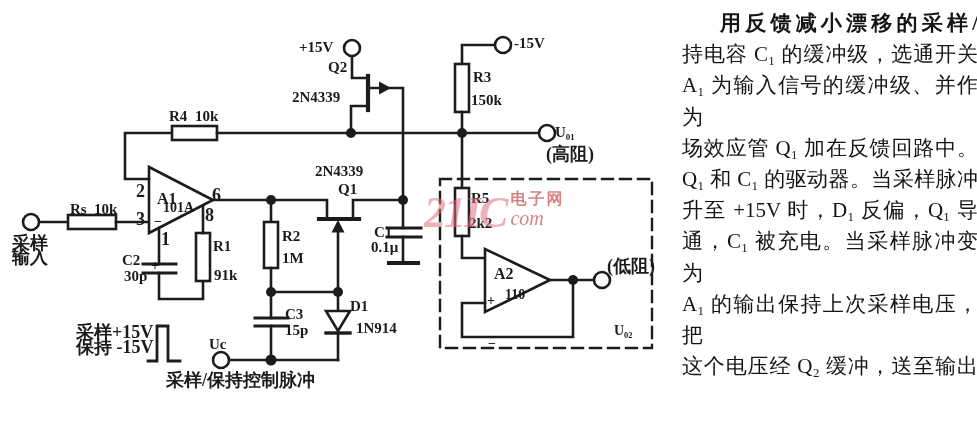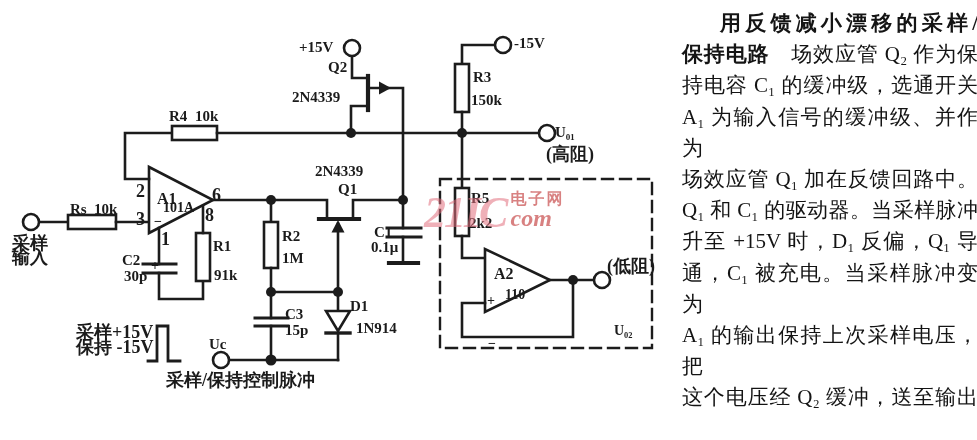--- a/index.html
+++ b/index.html
@@ -27,21 +27,21 @@
   #watermark {
     position:absolute; left:424px; top:191px; display:flex; align-items:flex-start;
     opacity:0.55; pointer-events:none;
   }
   #wm-big {
     font-size:44px; font-weight:bold; font-style:italic; color:#e2707f;
     line-height:44px; letter-spacing:-2px;
   }
   #wm-col { margin-left:4px; color:#b91c1c; }
   #wm-cn { font-size:16px; font-weight:bold; letter-spacing:2px; line-height:16px; }
-  #wm-com { font-size:24px; font-style:italic; font-weight:bold; line-height:22px; }
+  #wm-com { font-size:20px; font-style:italic; font-weight:normal; line-height:22px; }
 </style>
 </head>
 <body>
 
 <div id="page">
 
   <svg width="977" height="440" viewBox="0 0 977 440">
     <g stroke="#1c1c1c" stroke-width="2.6" fill="none" stroke-linecap="square">
 
       <polyline points="39,222 68,222"></polyline>
@@ -186,21 +186,20 @@
   <div id="watermark">
     <span id="wm-big">21IC</span>
     <span id="wm-col">
       <div id="wm-cn">电子网</div>
       <div id="wm-com">com</div>
     </span>
   </div>
 
   <div id="article">
       <div class="art-line first"><span class="b">用反馈减小漂移的采样/</span><span></span></div>
-      <div class="art-line"><span class="b">保持电路</span><span>　场效应管 Q₂ 作为保</span></div>
       <div class="art-line"><span class="b"></span><span>持电容 C₁ 的缓冲级，选通开关</span></div>
       <div class="art-line"><span class="b"></span><span>A₁ 为输入信号的缓冲级、并作为</span></div>
       <div class="art-line"><span class="b"></span><span>场效应管 Q₁ 加在反馈回路中。</span></div>
       <div class="art-line"><span class="b"></span><span>Q₁ 和 C₁ 的驱动器。当采样脉冲</span></div>
       <div class="art-line"><span class="b"></span><span>升至 +15V 时，D₁ 反偏，Q₁ 导</span></div>
       <div class="art-line"><span class="b"></span><span>通，C₁ 被充电。当采样脉冲变为</span></div>
       <div class="art-line"><span class="b"></span><span>A₁ 的输出保持上次采样电压，把</span></div>
       <div class="art-line"><span class="b"></span><span>这个电压经 Q₂ 缓冲，送至输出</span></div>
     </div>
 

